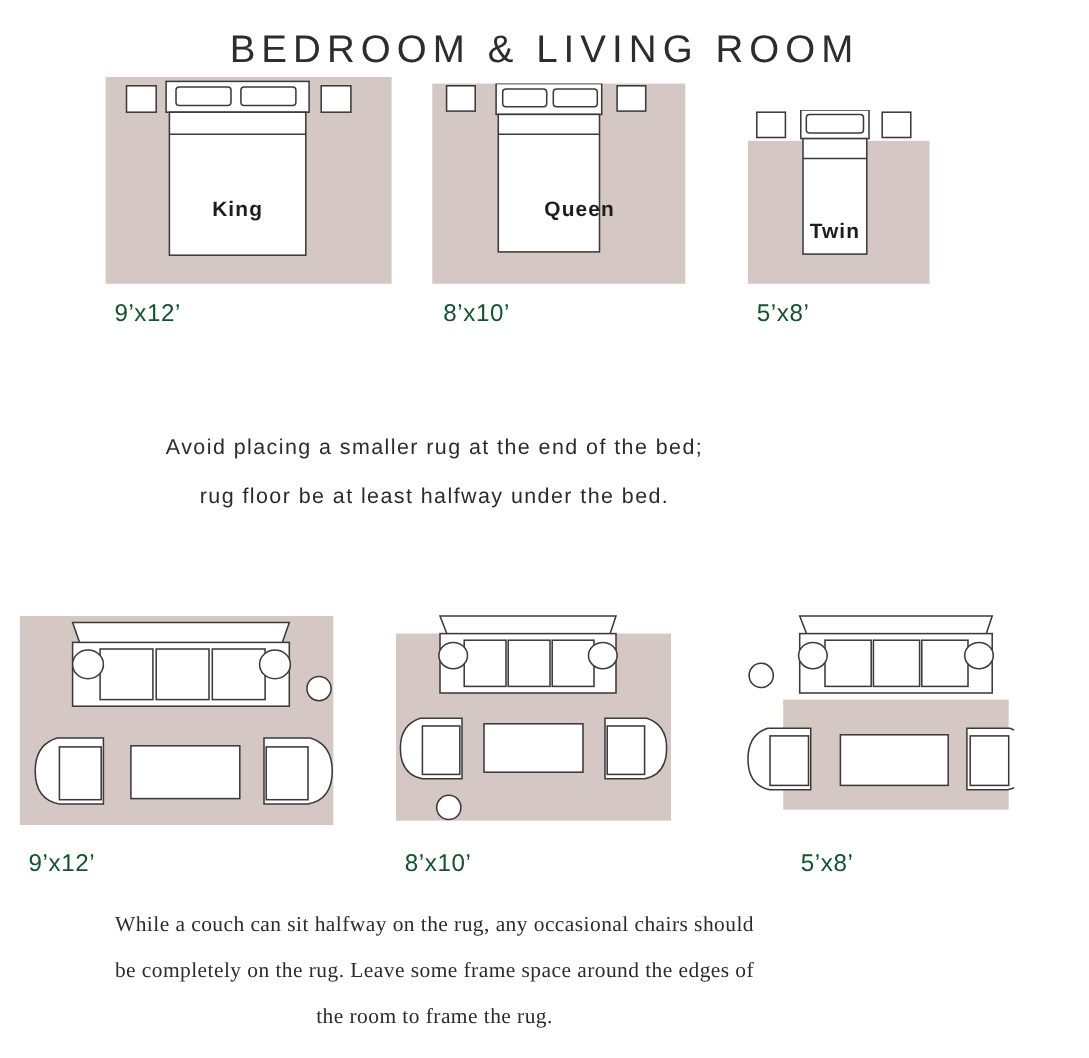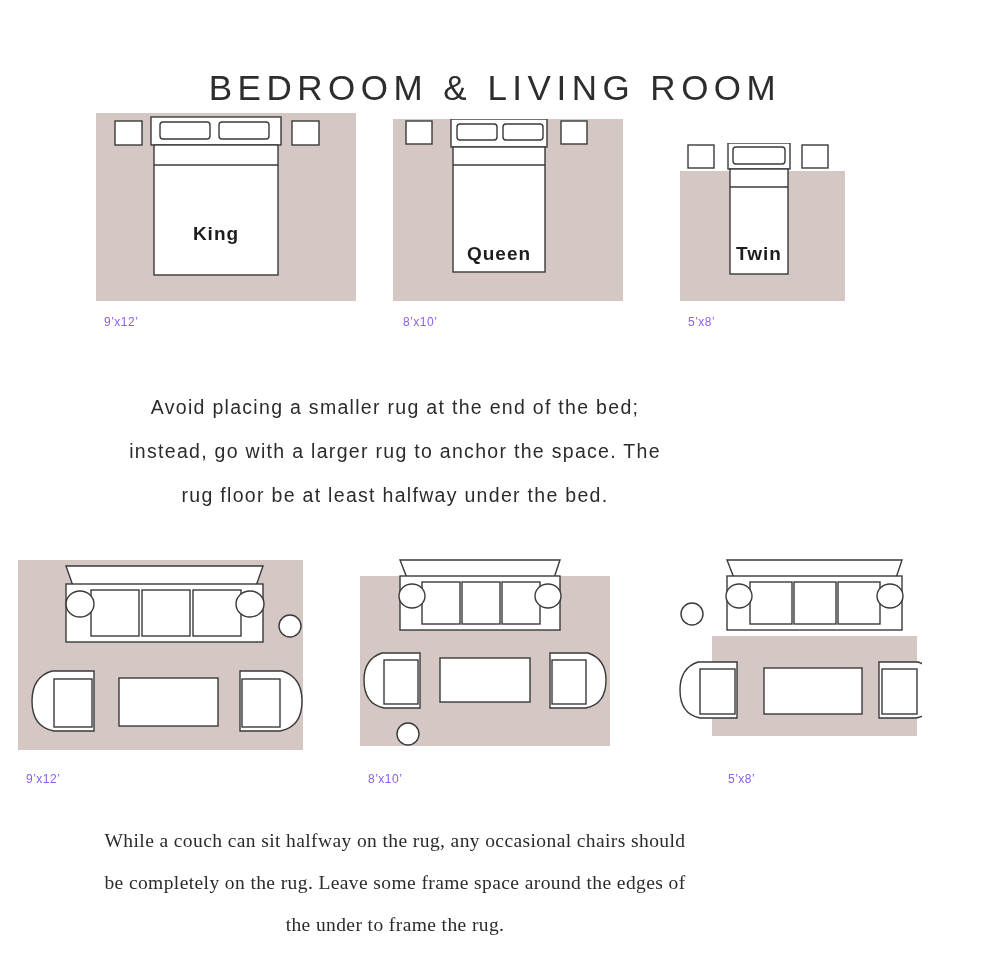--- a/index.html
+++ b/index.html
@@ -19,43 +19,42 @@
   .title-block {
     text-align: center;
     padding-top: 20px;
   }
   .title-line {
     font-size: 35px;
     letter-spacing: 5.5px;
     color: #2d2d2d;
     line-height: 50px;
     font-weight: 400;
-    margin-top: 43px;
   }
 
   
   .row {
     position: relative;
     width: 990px;
   }
 
   .cell {
     position: absolute;
   }
 
   .rug {
     position: absolute;
     background: #d5c7c3;
   }
 
   .label-size {
     position: absolute;
-    font-size: 12px;
+    font-size: 22px;
     letter-spacing: 0.5px;
-    color: #8b5cf6;
+    color: #14532d;
   }
 
   .bed-name {
     position: absolute;
     font-size: 19px;
     font-weight: bold;
     letter-spacing: 1px;
     color: #1d1d1d;
     text-align: center;
   }
@@ -109,42 +108,41 @@
     <div class="rug" style="left:0px; top:0px; width:230px; height:182px;"></div>
     <svg width="230" height="190" style="position:absolute;left:0;top:0;">
       <rect x="13" y="2" width="26" height="23" fill="#fff" stroke="#3a3a3a" stroke-width="1.4"></rect>
       <rect x="168" y="2" width="26" height="23" fill="#fff" stroke="#3a3a3a" stroke-width="1.4"></rect>
       <rect x="58" y="0" width="96" height="28" fill="#fff" stroke="#3a3a3a" stroke-width="1.4"></rect>
       <rect x="64" y="5" width="40" height="16" rx="3" fill="#fff" stroke="#3a3a3a" stroke-width="1.4"></rect>
       <rect x="110" y="5" width="40" height="16" rx="3" fill="#fff" stroke="#3a3a3a" stroke-width="1.4"></rect>
       <rect x="60" y="28" width="92" height="125" fill="#fff" stroke="#3a3a3a" stroke-width="1.4"></rect>
       <line x1="60" y1="46" x2="152" y2="46" stroke="#3a3a3a" stroke-width="1.4"></line>
     </svg>
-    <div class="bed-name" style="left:46px; top:124px; width:120px;">Queen</div>
+    <div class="bed-name" style="left:46px; top:104px; width:120px;text-align:right;">Queen</div>
   </div>
   <div class="label-size" style="left:403px; top:202px;">8’x10’</div>
 
   <div class="cell" style="left:680px; top:30px; width:187px; height:160px;">
     <div class="rug" style="left:0px; top:28px; width:165px; height:130px;"></div>
     <svg width="165" height="165" style="position:absolute;left:0;top:0;">
       <rect x="8" y="2" width="26" height="23" fill="#fff" stroke="#3a3a3a" stroke-width="1.4"></rect>
       <rect x="122" y="2" width="26" height="23" fill="#fff" stroke="#3a3a3a" stroke-width="1.4"></rect>
       <rect x="48" y="0" width="62" height="26" fill="#fff" stroke="#3a3a3a" stroke-width="1.4"></rect>
       <rect x="53" y="4" width="52" height="17" rx="3" fill="#fff" stroke="#3a3a3a" stroke-width="1.4"></rect>
       <rect x="50" y="26" width="58" height="105" fill="#fff" stroke="#3a3a3a" stroke-width="1.4"></rect>
       <line x1="50" y1="44" x2="108" y2="44" stroke="#3a3a3a" stroke-width="1.4"></line>
     </svg>
     <div class="bed-name" style="left:28px; top:100px; width:102px;">Twin</div>
   </div>
   <div class="label-size" style="left:688px; top:202px;">5’x8’</div>
 </div>
 
 <div class="para" style="top:385px;">
   <div>Avoid  placing  a  smaller  rug  at  the  end  of  the  bed;</div>
-  <div>instead,  go  with  a  larger  rug  to  anchor  the  space.  The</div>
   <div>rug floor be at least halfway under the bed.</div>
 </div>
 
 <div class="row" style="position:absolute; top:556px; left:0; height:230px;">
 
   <div class="cell" style="left:18px; top:0px; width:285px; height:200px;">
     <div class="rug" style="left:0px; top:4px; width:285px; height:190px;"></div>
     <svg width="290" height="200" style="position:absolute;left:0;top:0;">
 
       <path d="M48 10 L245 10 L238 30 L55 30 Z" fill="#fff" stroke="#3a3a3a" stroke-width="1.4"></path>
@@ -205,14 +203,14 @@
       <path d="M246 106 q18 6 18 28 q0 24 -20 28 l-37 0 l0 -56 z" fill="#fff" stroke="#3a3a3a" stroke-width="1.4"></path>
       <rect x="210" y="113" width="35" height="45" fill="#fff" stroke="#3a3a3a" stroke-width="1.4"></rect>
     </svg>
   </div>
   <div class="label-size" style="left:728px; top:216px;">5’x8’</div>
 </div>
 
 <div class="para p2" style="top:820px;font-family:Liberation Serif, serif;">
   <div>While a couch can sit halfway on the rug, any occasional chairs should</div>
   <div>be completely on the rug. Leave some frame space around the edges of</div>
-  <div>the under to frame the rug.</div>
+  <div>the room to frame the rug.</div>
 </div>
 
 </body></html>

